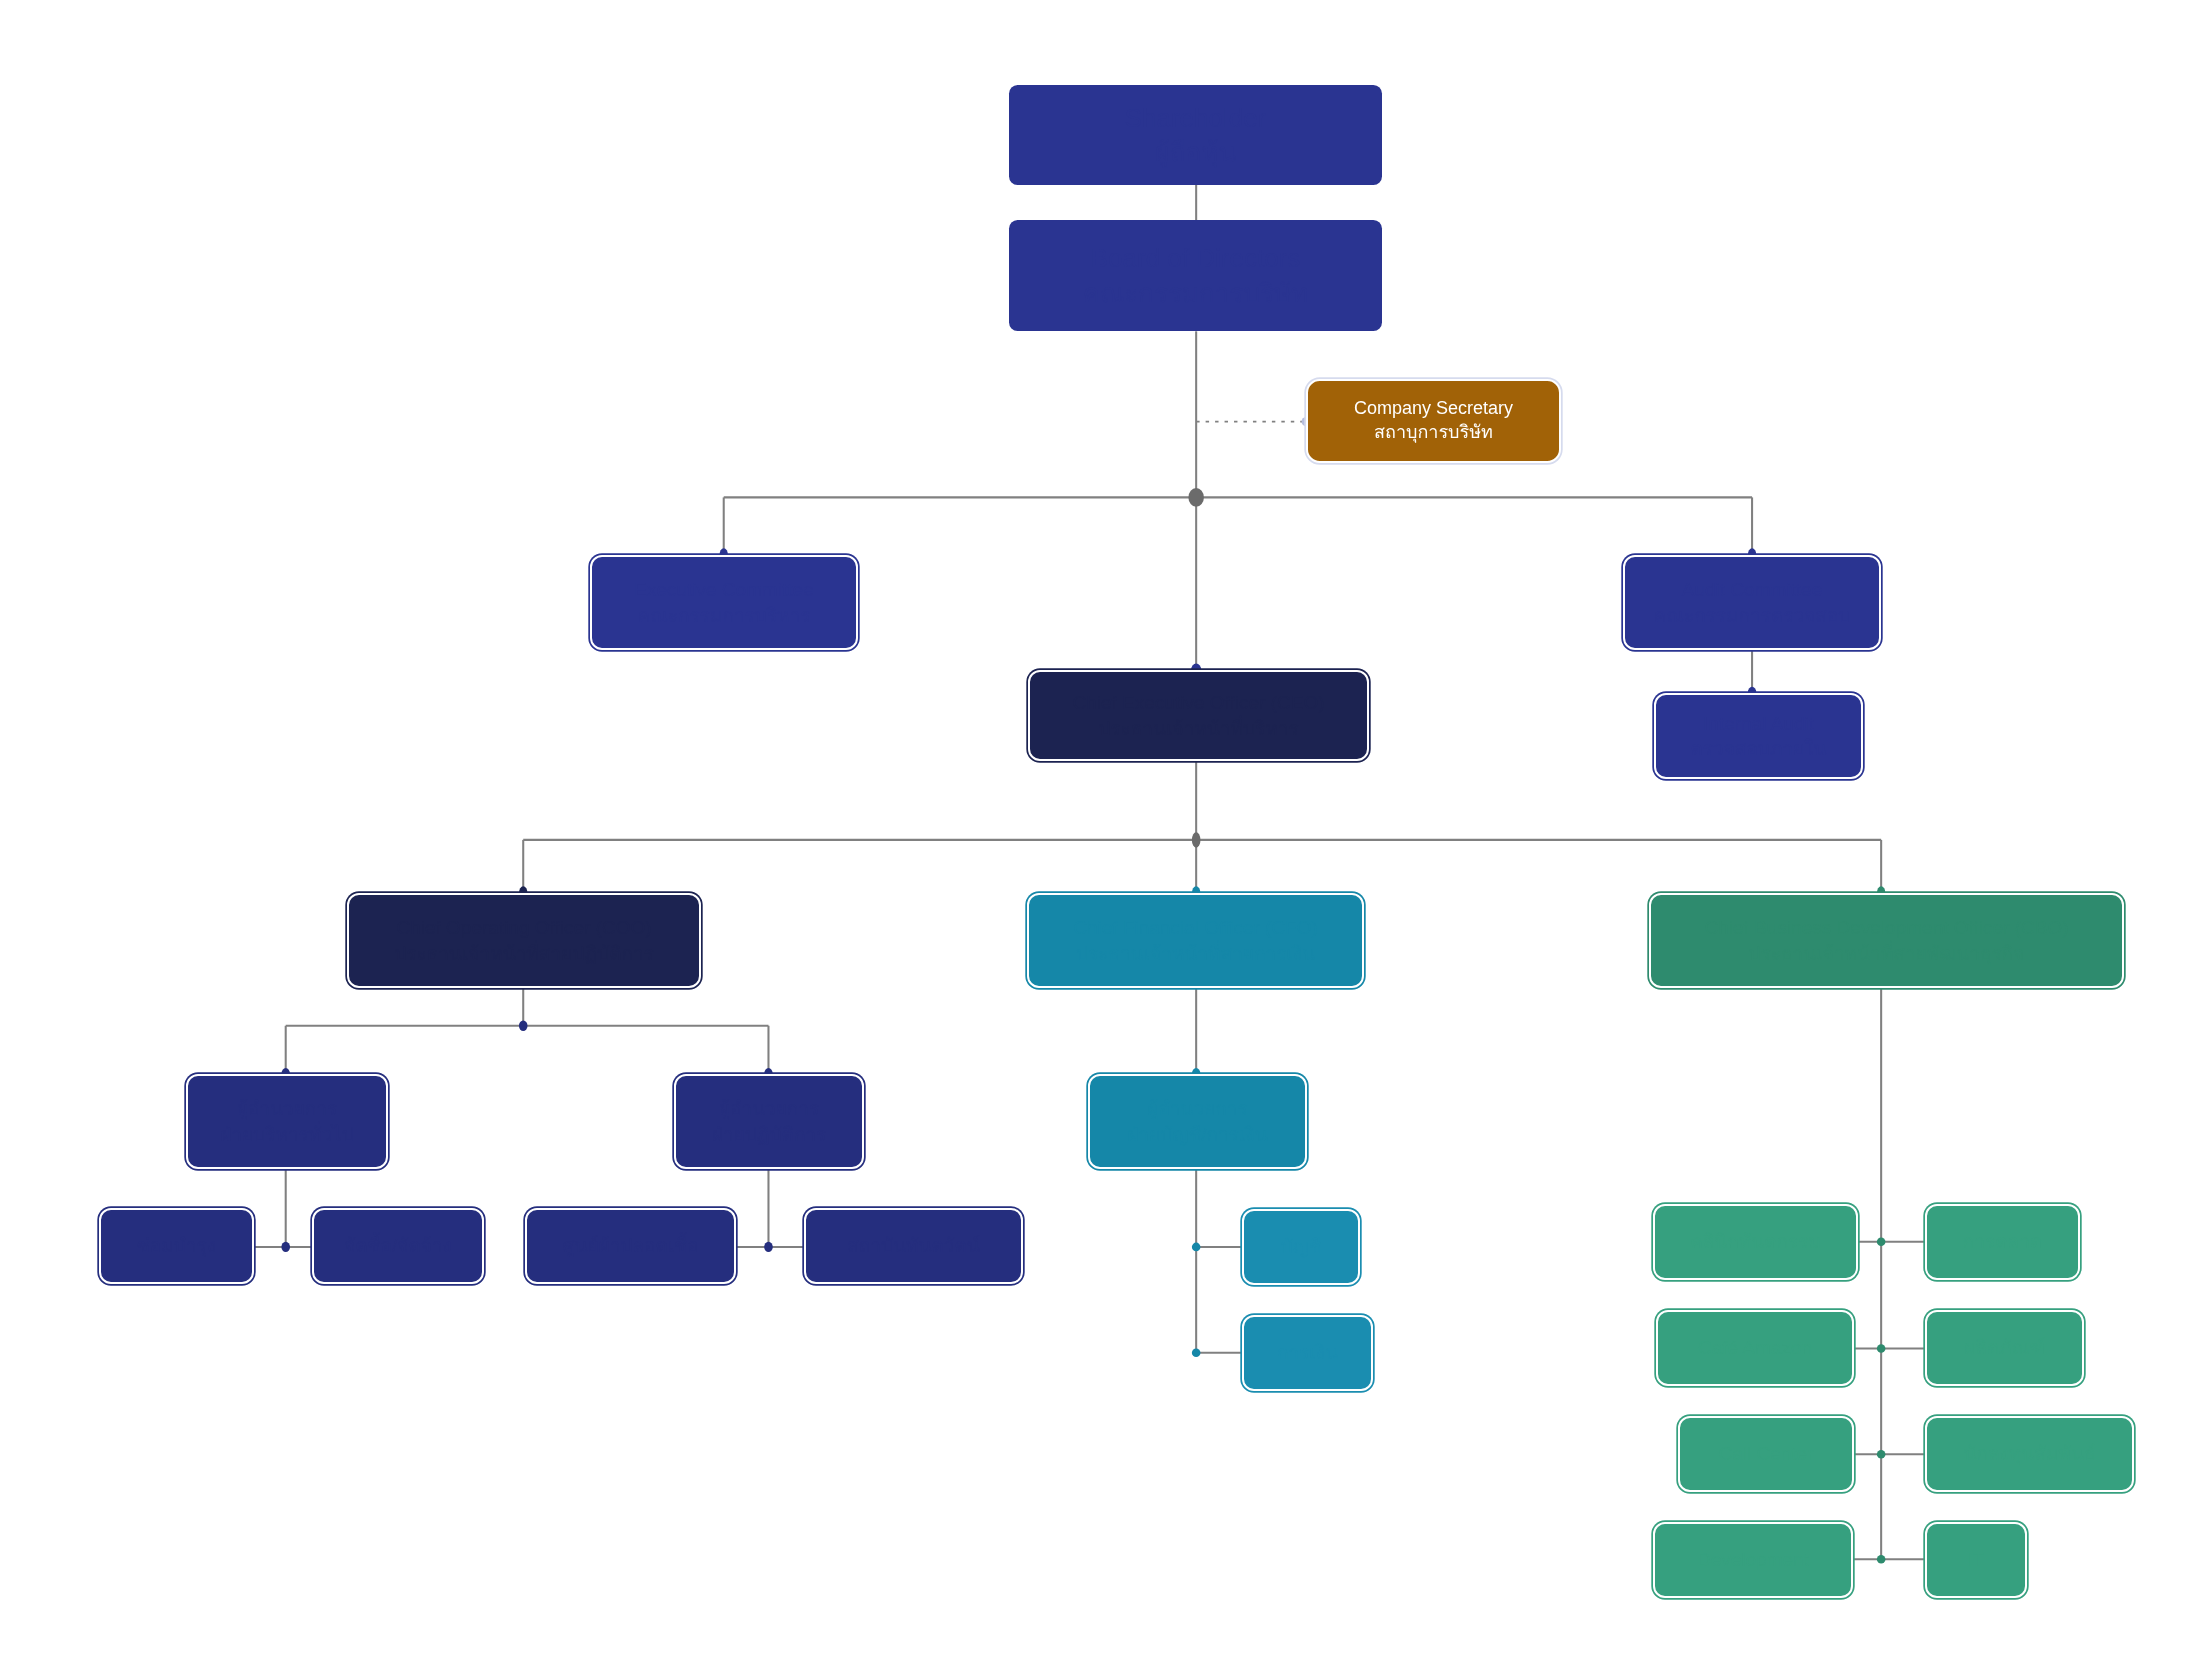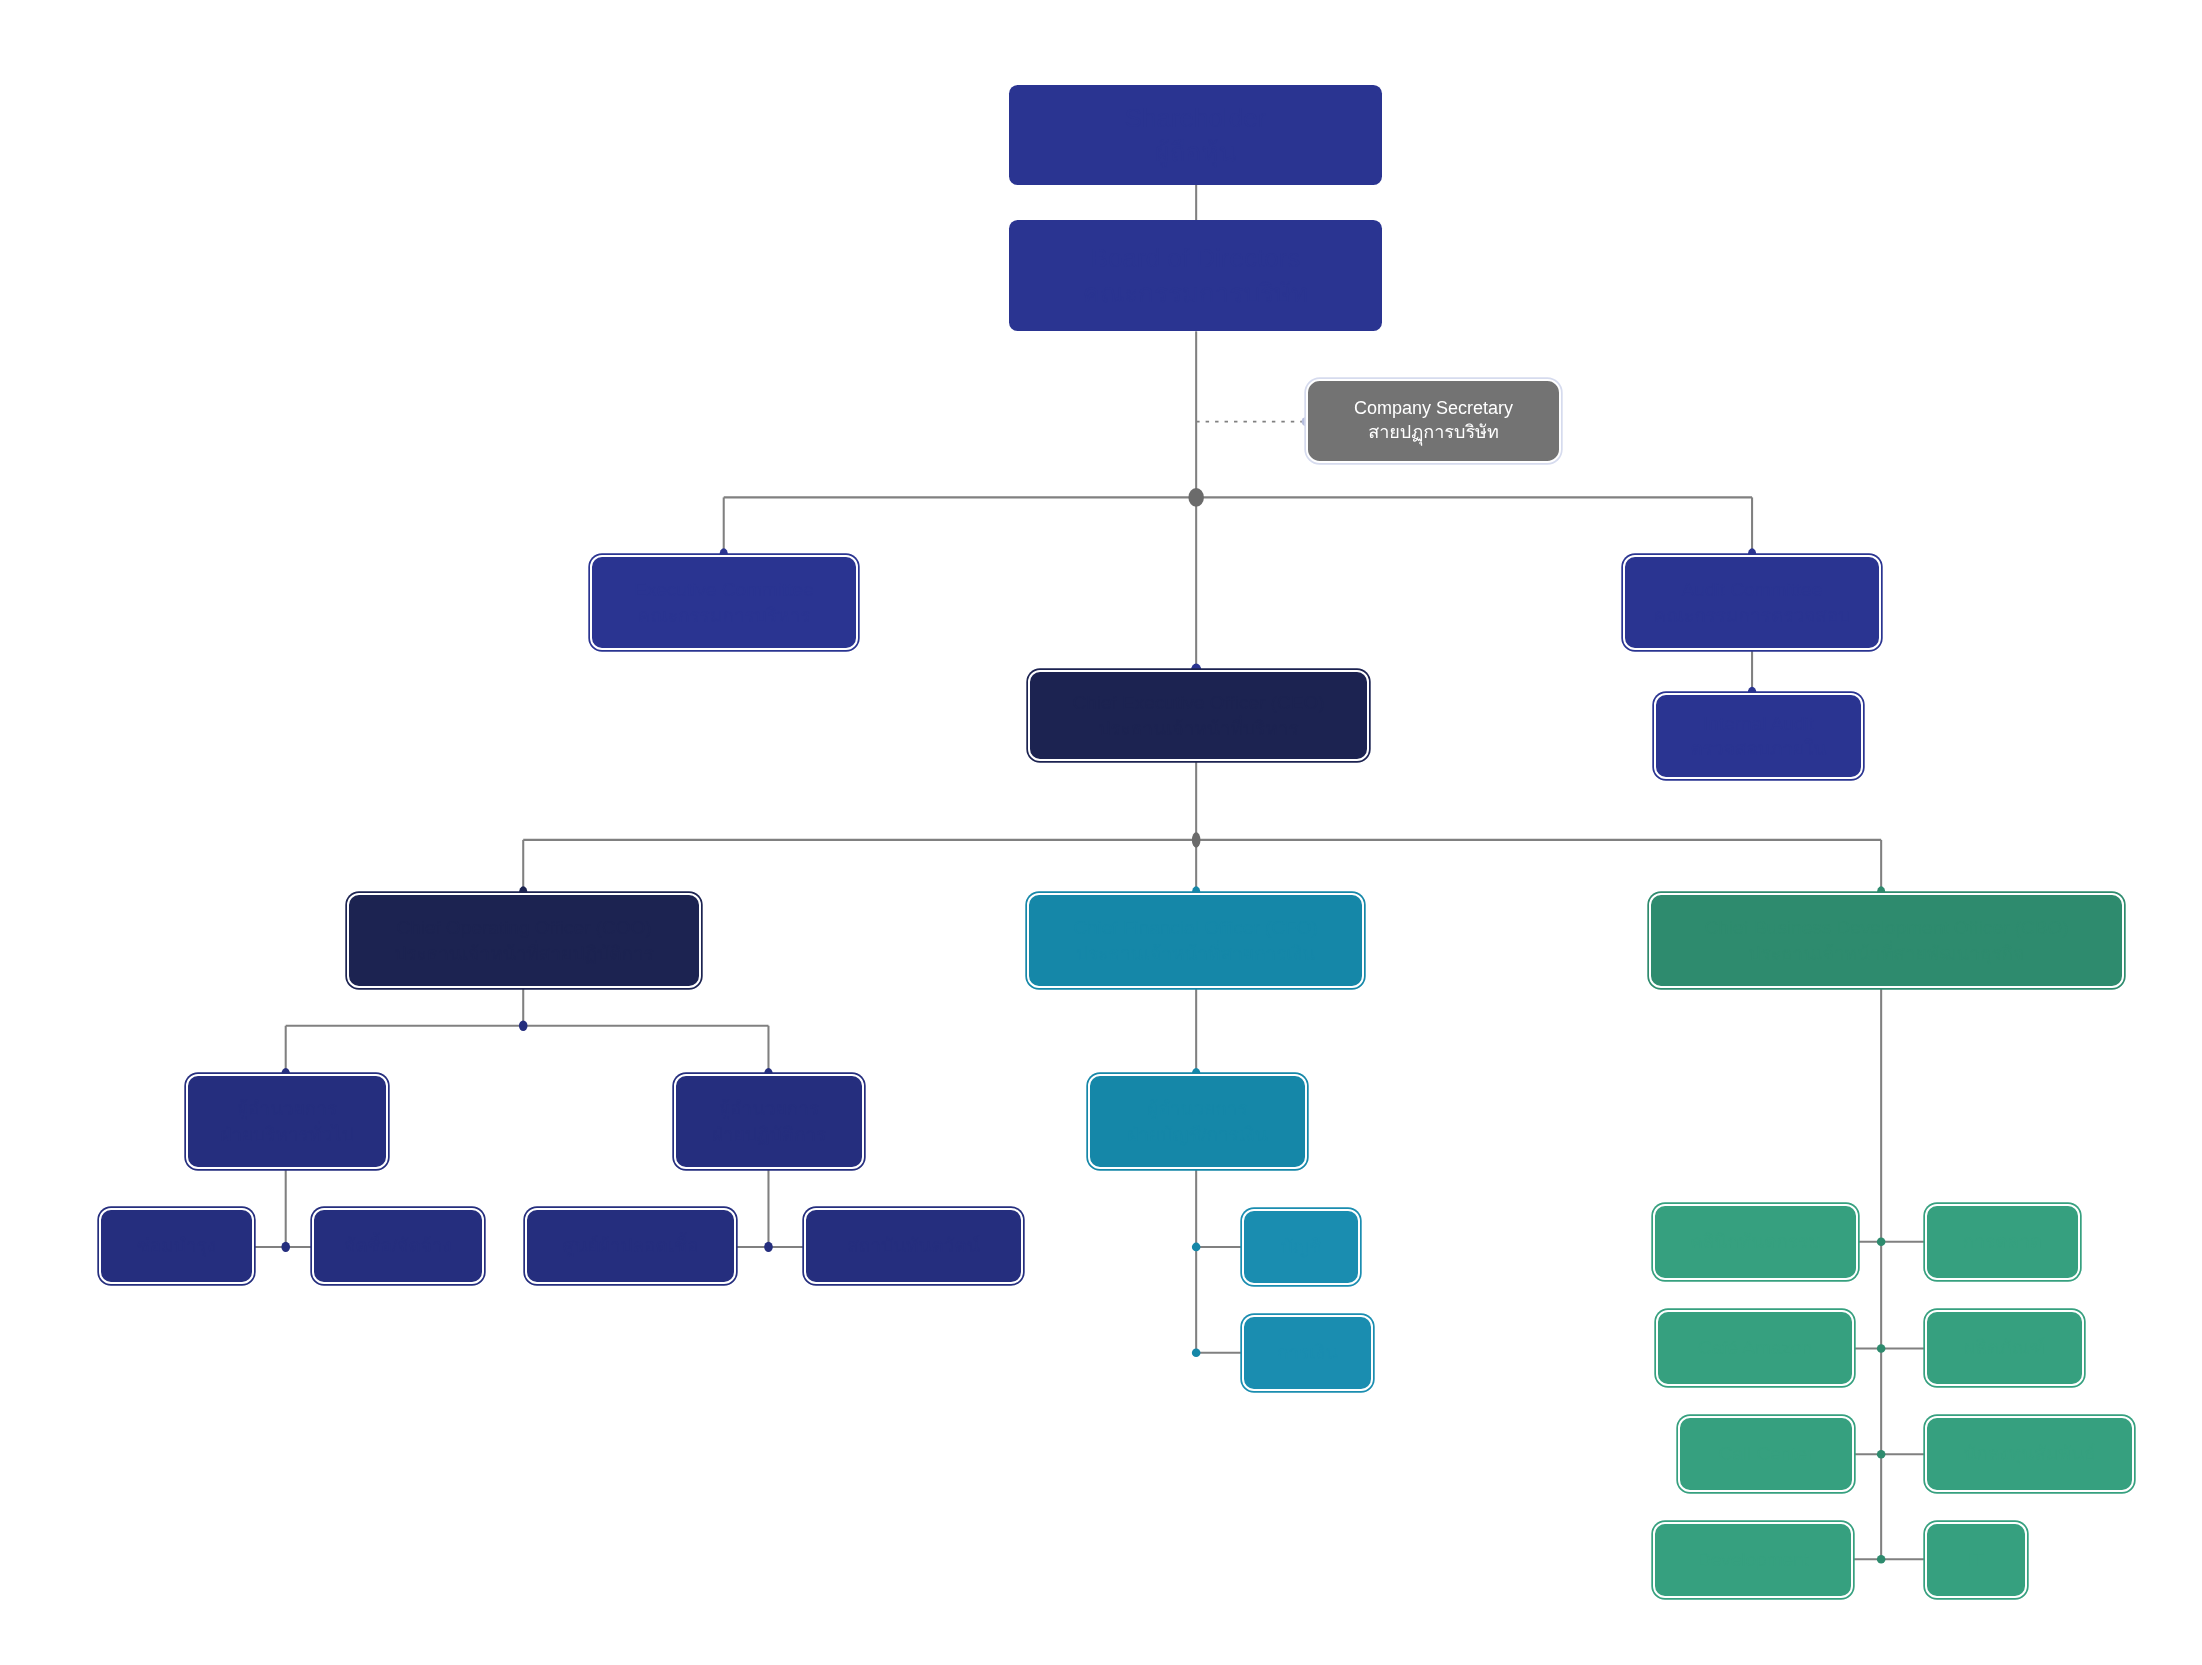--- a/index.html
+++ b/index.html
@@ -59,21 +59,21 @@
   }
 
   
   .c-navy       { background: #2a3491; color: #2a3491; }
   .c-navy-dark  { background: #1c2351; color: #1c2351; }
   .c-navy-mid   { background: #252e7e; color: #252e7e; }
   .c-teal       { background: #1587a8; color: #1587a8; }
   .c-teal-lt    { background: #1a8db0; color: #1a8db0; }
   .c-green      { background: #2e8b6e; color: #2e8b6e; }
   .c-green-lt   { background: #36a07f; color: #36a07f; }
-  .c-ghost      { background: #737373; color: #d6dbee; }
+  .c-ghost      { background: #a16207; color: #d6dbee; }
   .c-ghost .en, .c-ghost .th { color: #ffffff; }
 
   .no-frame { border: none; box-shadow: none; }
 </style>
 </head>
 <body>
 
 <div id="canvas">
 
   <svg class="connectors" viewBox="0 0 2560 1936" xmlns="http://www.w3.org/2000/svg">
@@ -163,21 +163,21 @@
     <span class="th">ผู้ถือหุ้น</span>
   </div>
 
   <div class="node c-navy no-frame" style="left:1009px; top:220px; width:373px; height:111px; font-size:26px; border-radius:8.6px;">
     <span class="en">Board of Directors</span>
     <span class="th">คณะกรรมการบริษัท</span>
   </div>
 
   <div class="node c-ghost framed" style="left:1306px; top:379px; width:255px; height:84px; font-size:18px; border-radius:13.8px;">
     <span class="en">Company Secretary</span>
-    <span class="th">สายปฏุการบริษัท</span>
+    <span class="th">สถาบุการบริษัท</span>
   </div>
 
   <div class="node c-navy framed" style="left:590px; top:555px; width:268px; height:95px; font-size:19px;">
     <span class="en">Executive Committee</span>
     <span class="th">คณะกรรมการบริหาร</span>
   </div>
 
   <div class="node c-navy framed" style="left:1623px; top:555px; width:258px; height:95px; font-size:19px;">
     <span class="en">Audit Committee</span>
     <span class="th">คณะกรรมการตรวจสอบ</span>

